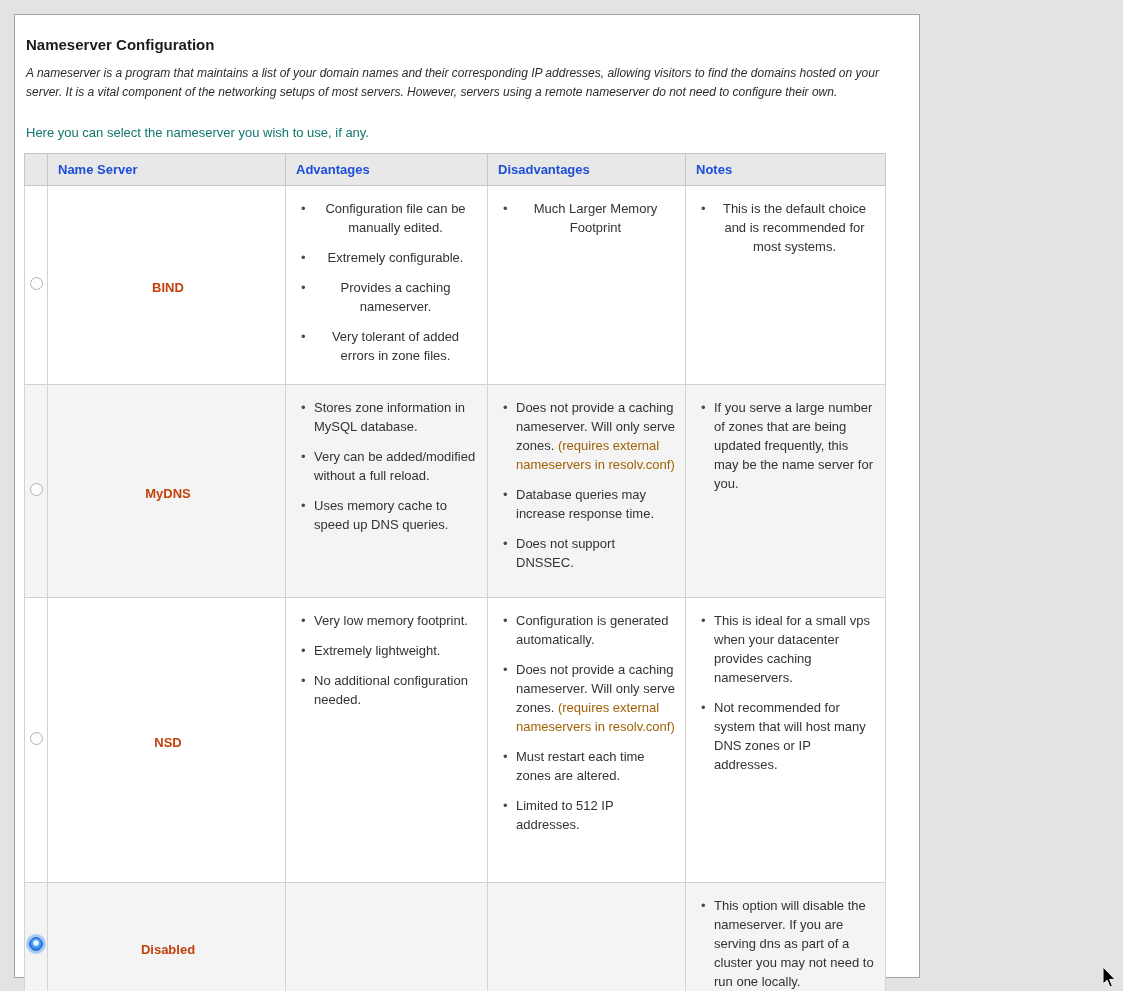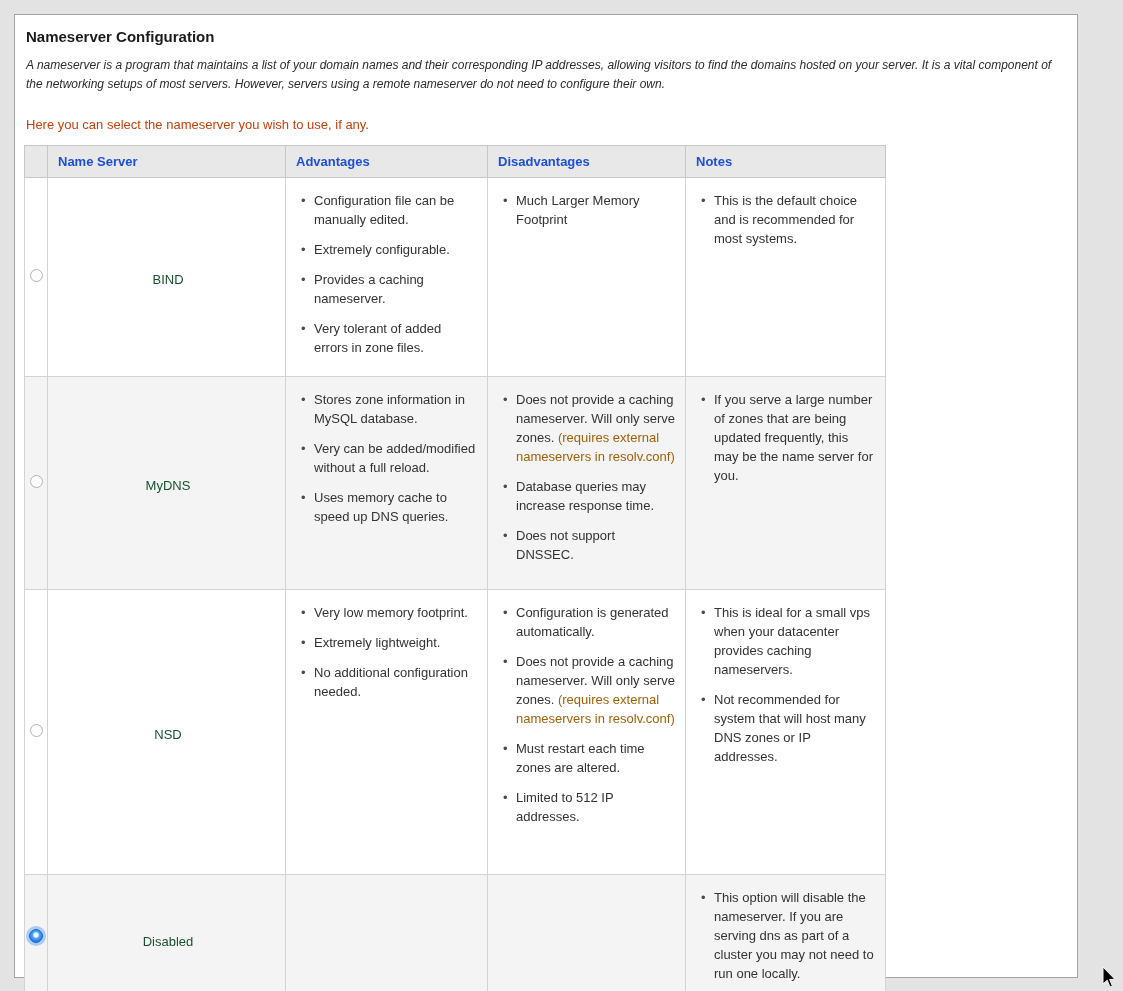--- a/index.html
+++ b/index.html
@@ -6,43 +6,43 @@
   html, body {
     margin: 0; padding: 0;
     width: 1123px; height: 991px;
     background: #e3e3e3;
     font-family: "Liberation Sans", "DejaVu Sans", sans-serif;
     overflow: hidden;
   }
   .panel {
     position: absolute;
     left: 14px; top: 14px;
-    width: 1064px; height: 964px;
+    width: 906px; height: 964px;
     background: #ffffff;
     border: 1px solid #a2a2a2;
-    padding: 0 10px;
+    padding: 8px 10px;
   }
   .page-title {
     margin: 13px 0 0 1px;
     font-size: 15px;
     font-weight: bold;
     color: #1b1b1b;
   }
   .page-desc {
     margin: 11px 0 0 1px;
     font-size: 12px;
     font-style: italic;
     color: #2c2c2c;
     line-height: 19px;
     max-width: 1068px;
   }
   .page-instruction {
     margin: 23px 0 8px 1px;
     font-size: 13px;
-    color: #c2410c;
+    color: #0f766e;
   }
   table.ns-table {
     border-collapse: collapse;
     margin: 13px 0 0 -1px;
     width: 861px;
     table-layout: fixed;
     font-size: 13px;
     color: #333;
   }
   .ns-table col.c-radio { width: 23px; }
@@ -60,34 +60,34 @@
     text-align: left;
     padding: 0 10px;
   }
   .ns-table td {
     border: 1px solid #d3d3d3;
     vertical-align: top;
     padding: 13px 10px 8px 13px;
     line-height: 19px;
   }
   .ns-table tr.stripe td { background: #f4f4f4; }
-  .ns-table tr.r0 td { height: 195px; }
+  .ns-table tr.r0 td { height: 195px; text-align: center; }
   .ns-table tr.r1 td { height: 213px; }
   .ns-table tr.r2 td { height: 285px; }
   .ns-table tr.r3 td { height: 113px; }
   td.radio-cell {
     vertical-align: middle;
     text-align: center;
     padding: 0 4px;
   }
   td.name-cell {
     vertical-align: middle;
     text-align: center;
-    font-weight: normal;
-    color: #14532d;
+    font-weight: bold;
+    color: #c2410c;
   }
   ul.bullets { margin: 0; padding: 0; list-style: none; }
   ul.bullets li {
     position: relative;
     padding-left: 15px;
     margin-bottom: 11px;
   }
   ul.bullets li::before {
     content: "\2022";
     position: absolute;

